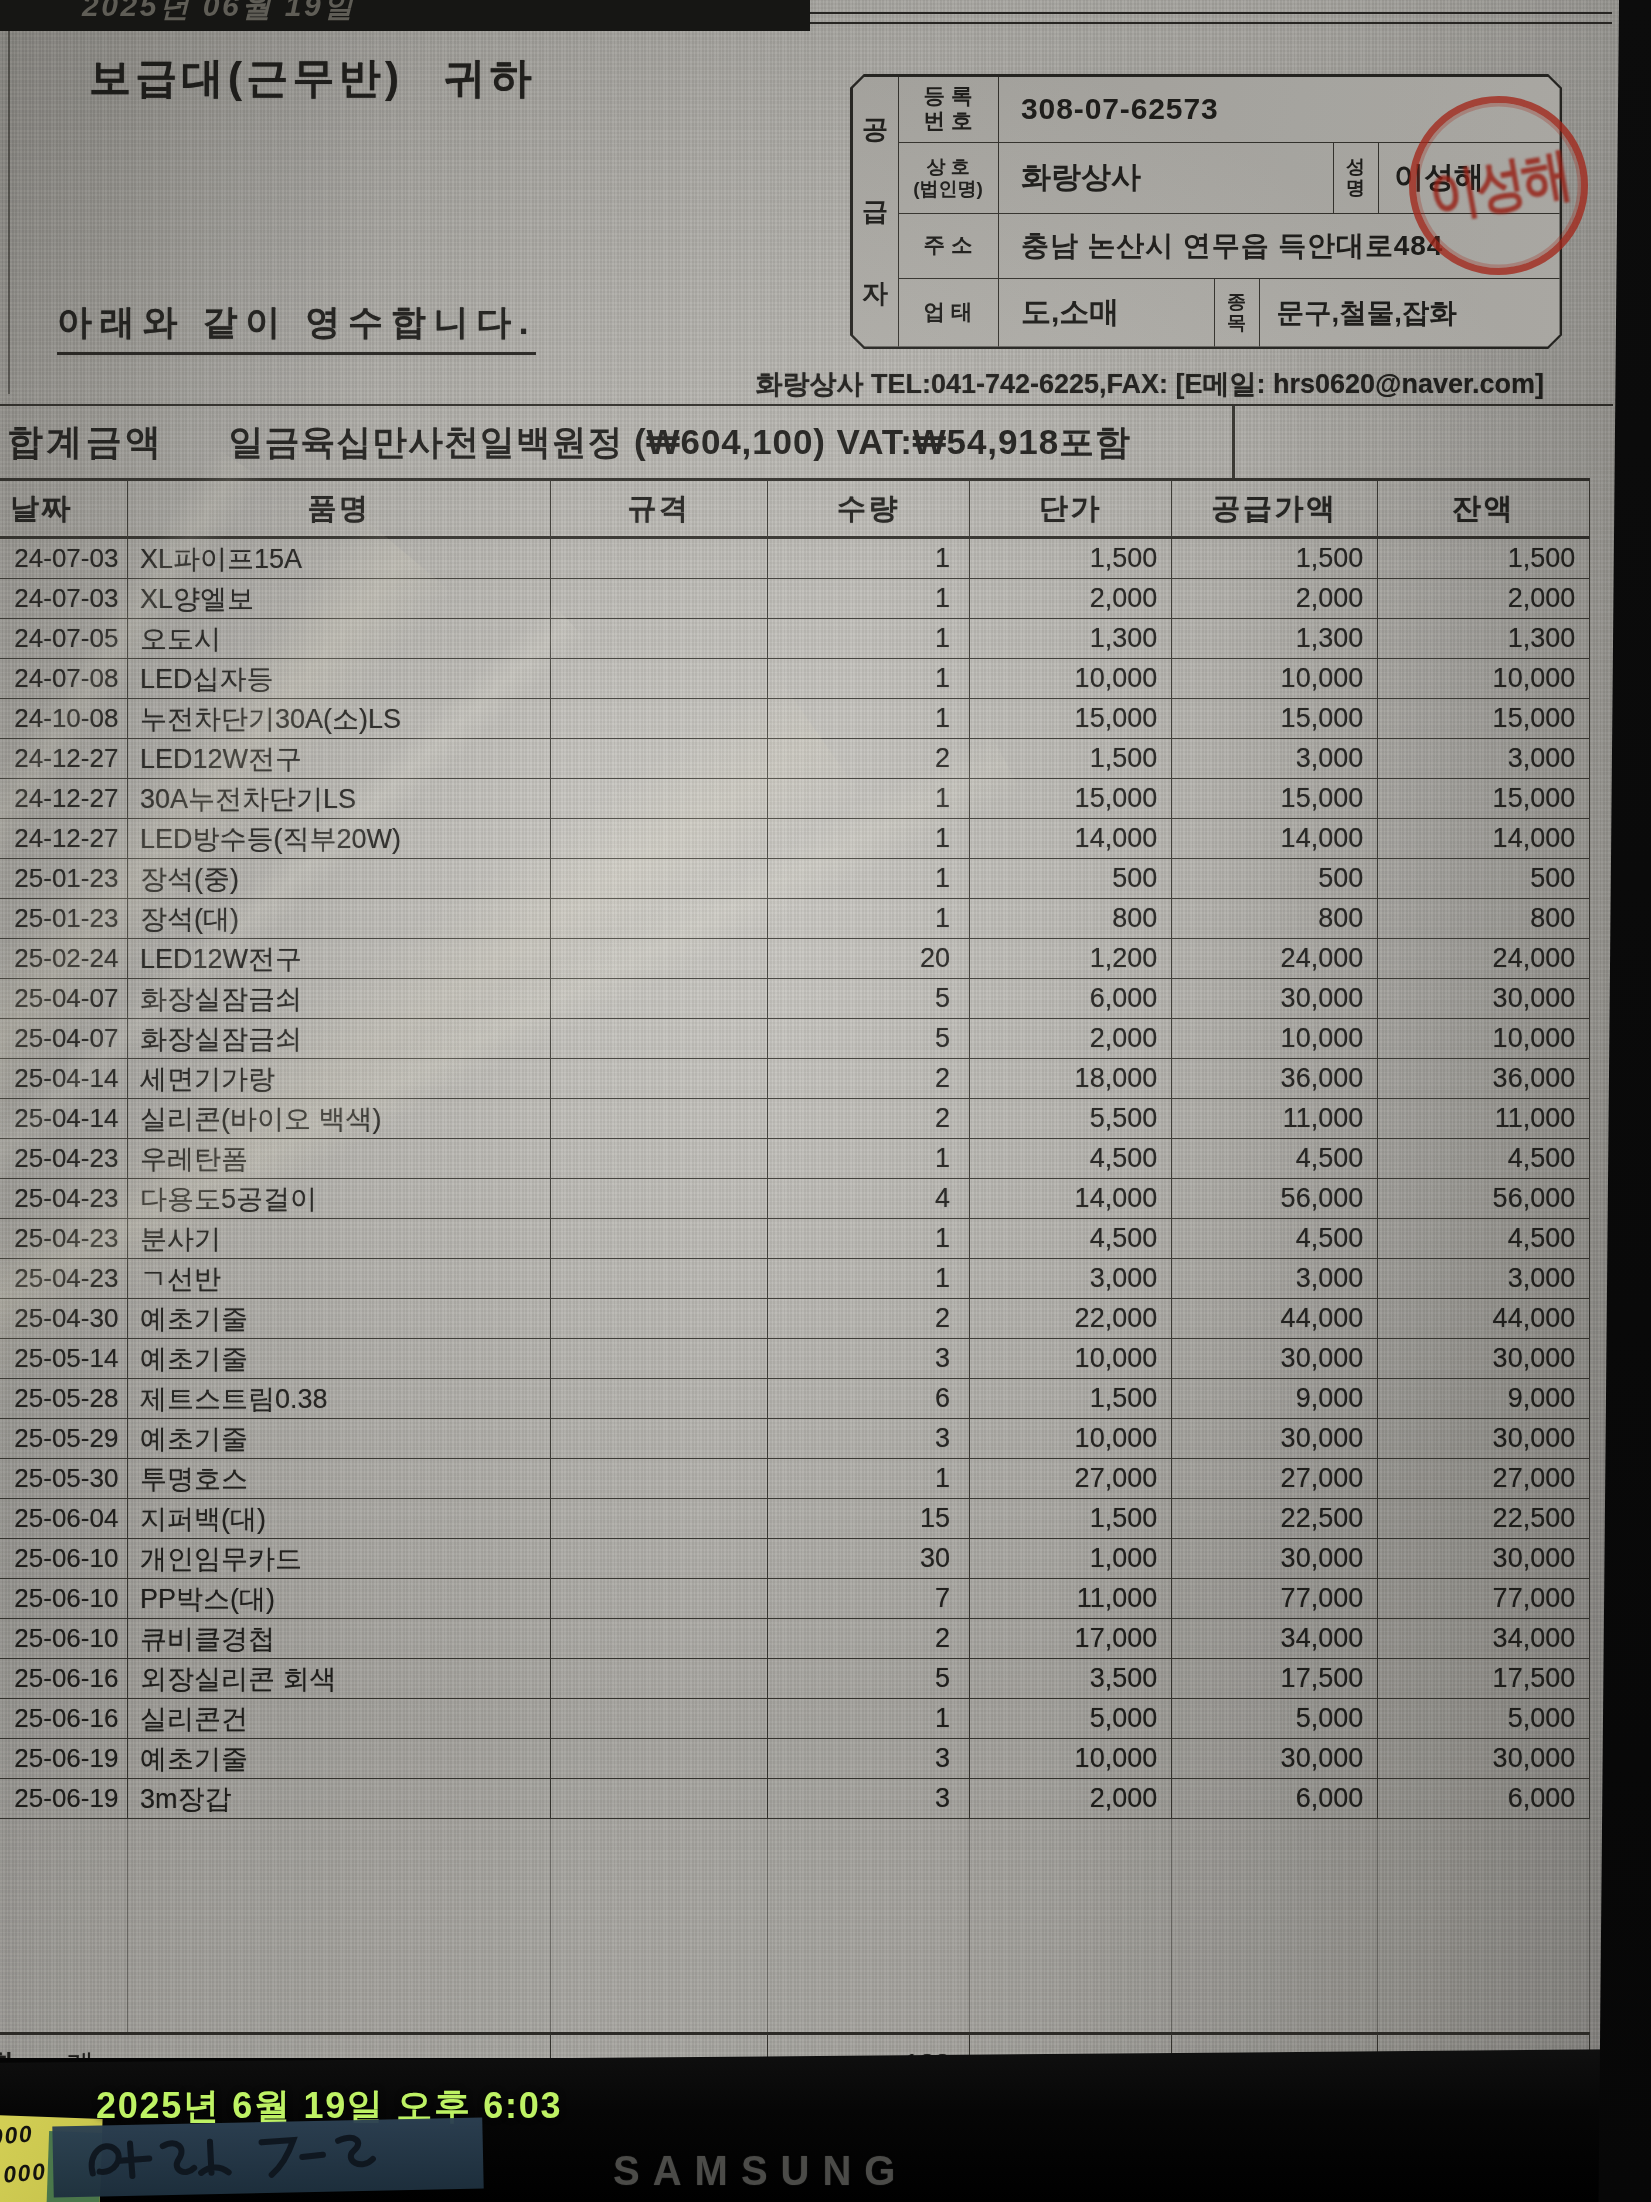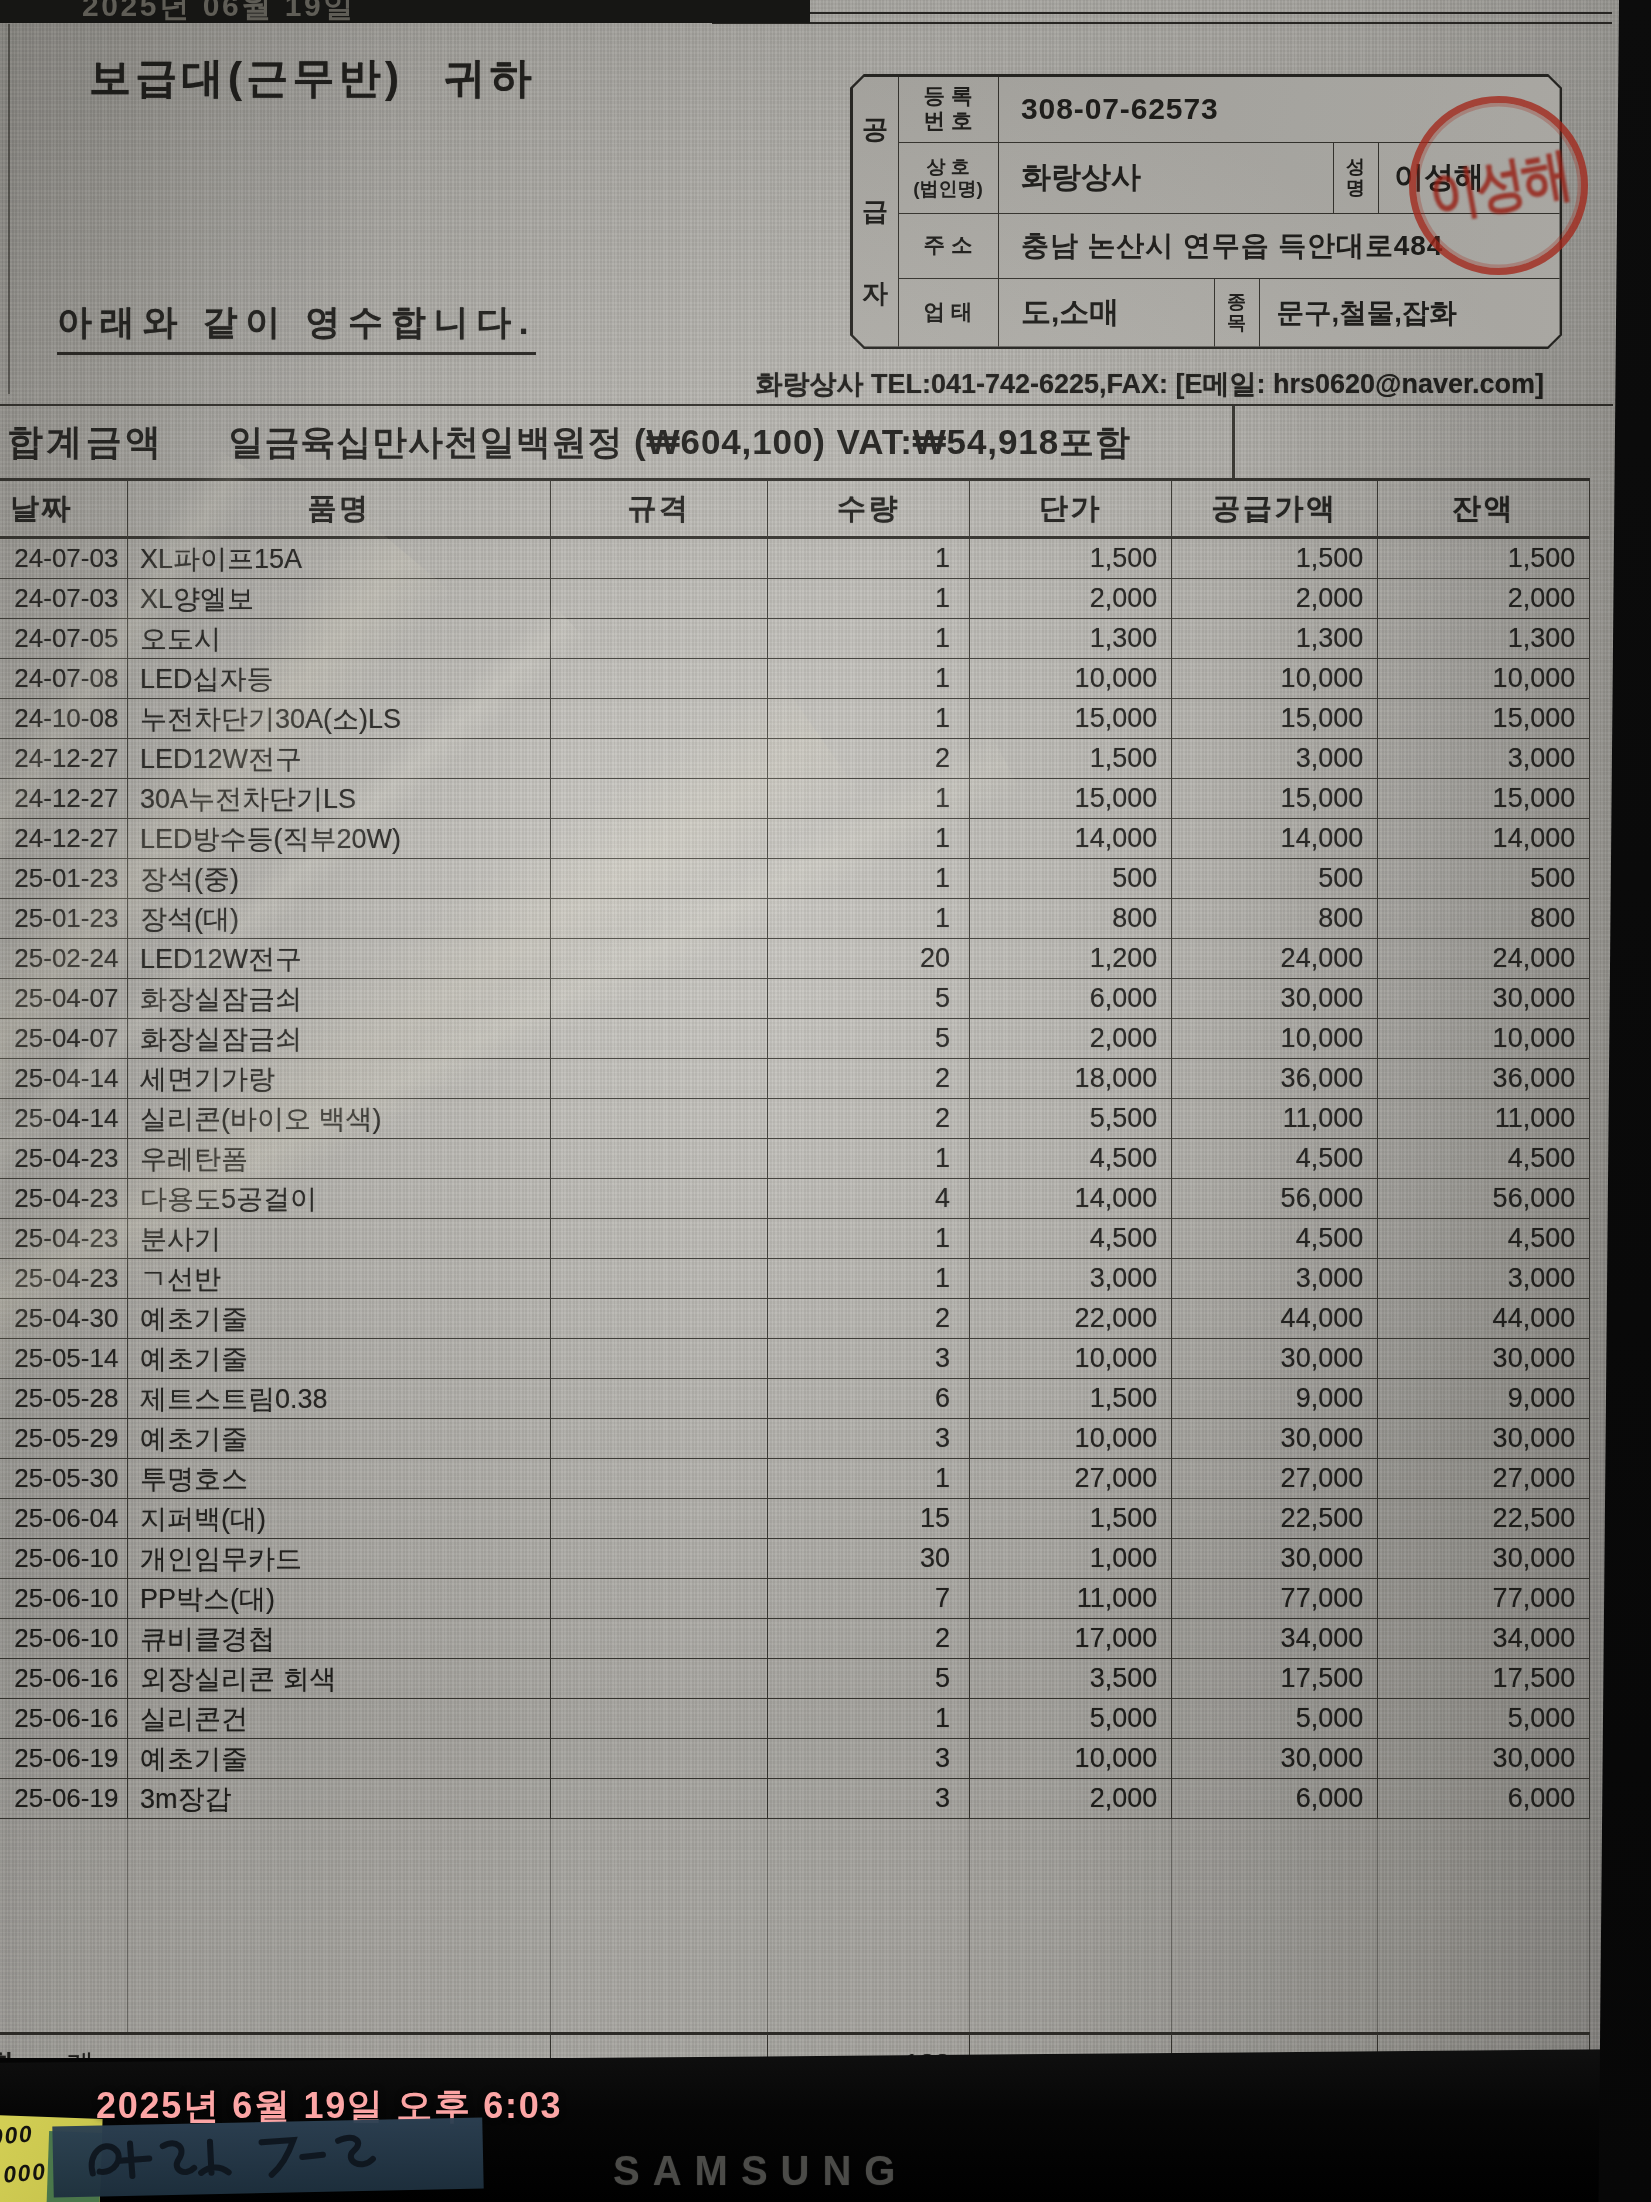--- a/index.html
+++ b/index.html
@@ -14,21 +14,21 @@
          background:linear-gradient(100deg,#9f9d97 0%,#bdbbb5 22%,#c9c7c1 48%,#c3c1bb 66%,#aaa8a2 88%,#979591 100%);}
   .paper::before{content:"";position:absolute;inset:0;pointer-events:none;
          background:repeating-linear-gradient(90deg,rgba(255,255,255,.055) 0 1.7px,rgba(0,0,0,.045) 1.7px 3.4px),
                     repeating-linear-gradient(0deg,rgba(255,255,255,.03) 0 1.7px,rgba(0,0,0,.03) 1.7px 4.3px);}
   .paper::after{content:"";position:absolute;inset:0;pointer-events:none;
          background:radial-gradient(ellipse 1205px 946px at 38% 42%,rgba(255,255,255,.10),rgba(0,0,0,.16) 92%);}
   .flare{position:absolute;pointer-events:none;opacity:.8;}
   .txt{position:absolute;white-space:nowrap;text-shadow:0 0 0.9px rgba(25,25,22,.55);}
 
   
-  .top-strip{position:absolute;left:0;top:0;width:810px;height:23px;background:#161614;overflow:hidden;z-index:6;}
+  .top-strip{position:absolute;left:0;top:0;width:810px;height:31px;background:#161614;overflow:hidden;z-index:6;font-style:italic;}
   .top-strip span{position:absolute;left:82px;top:-13.8px;font-size:30px;font-weight:bold;color:#5f5d56;letter-spacing:2.6px;}
   .edge-line{position:absolute;left:7.7px;top:24px;width:2.6px;height:370px;background:rgba(45,43,39,.55);}
   .dline{position:absolute;left:712px;top:12px;width:900px;height:7.7px;
          border-top:2.6px solid #2e2c28;border-bottom:2.6px solid #2e2c28;}
 
   
   .title{left:89px;top:50px;font-size:42px;font-weight:bold;letter-spacing:4.3px;}
   .title .gap{display:inline-block;width:40px;}
   .receipt-note{left:57px;top:299px;font-size:35px;font-weight:bold;letter-spacing:7.7px;
                 border-bottom:3.4px solid #2a2824;padding-bottom:6px;}
@@ -90,21 +90,21 @@
   
   .right-bezel{position:absolute;top:0;right:0;width:69px;height:2203px;z-index:7;
        background:linear-gradient(180deg,#0c0c0c,#070707);
        clip-path:polygon(36px 0,69px 0,69px 2203px,15.5px 2203px);}
   .bottom-bezel{position:absolute;left:0;top:2049px;width:1652px;height:153px;z-index:6;
        background:linear-gradient(180deg,#101010,#060606 40%,#000);
        clip-path:polygon(0 13.8px,1652px 0,1652px 153px,0 153px);}
   .samsung{position:absolute;left:613px;top:2148px;font-size:40px;font-weight:bold;letter-spacing:13px;
        color:#4b4b48;transform:scaleY(1.08);text-shadow:0 0 1.7px #1c1c1c;z-index:8;}
   .timestamp{position:absolute;left:96px;top:2082px;font-size:36px;font-weight:bold;letter-spacing:1.7px;
-       color:#fca5a5;z-index:9;text-shadow:0 0 6.9px rgba(0,0,0,.6);}
+       color:#bef264;z-index:9;text-shadow:0 0 6.9px rgba(0,0,0,.6);}
   .sticky{position:absolute;left:-6.9px;top:2117px;width:108px;height:93px;background:linear-gradient(120deg,#d3cf55,#c5c14a);
        transform:rotate(2deg);z-index:8;overflow:hidden;}
   .sticky .hand{position:absolute;left:-12px;font-size:23px;font-weight:900;font-style:italic;color:#14130f;transform:rotate(-7deg);letter-spacing:1.7px;}
   .sticky .h1{top:6.9px;}
   .sticky .h2{top:45px;}
   .sticky .patch{position:absolute;left:55px;top:13.8px;width:53px;height:72px;background:rgba(52,104,74,.85);}
   .tape{position:absolute;left:53px;top:2122px;width:430px;height:71px;z-index:9;
        background:linear-gradient(180deg,rgba(44,64,82,.96),rgba(30,48,62,.96));transform:rotate(-1.2deg);}
   .tape svg{position:absolute;left:24px;top:3.4px;}
 </style>

